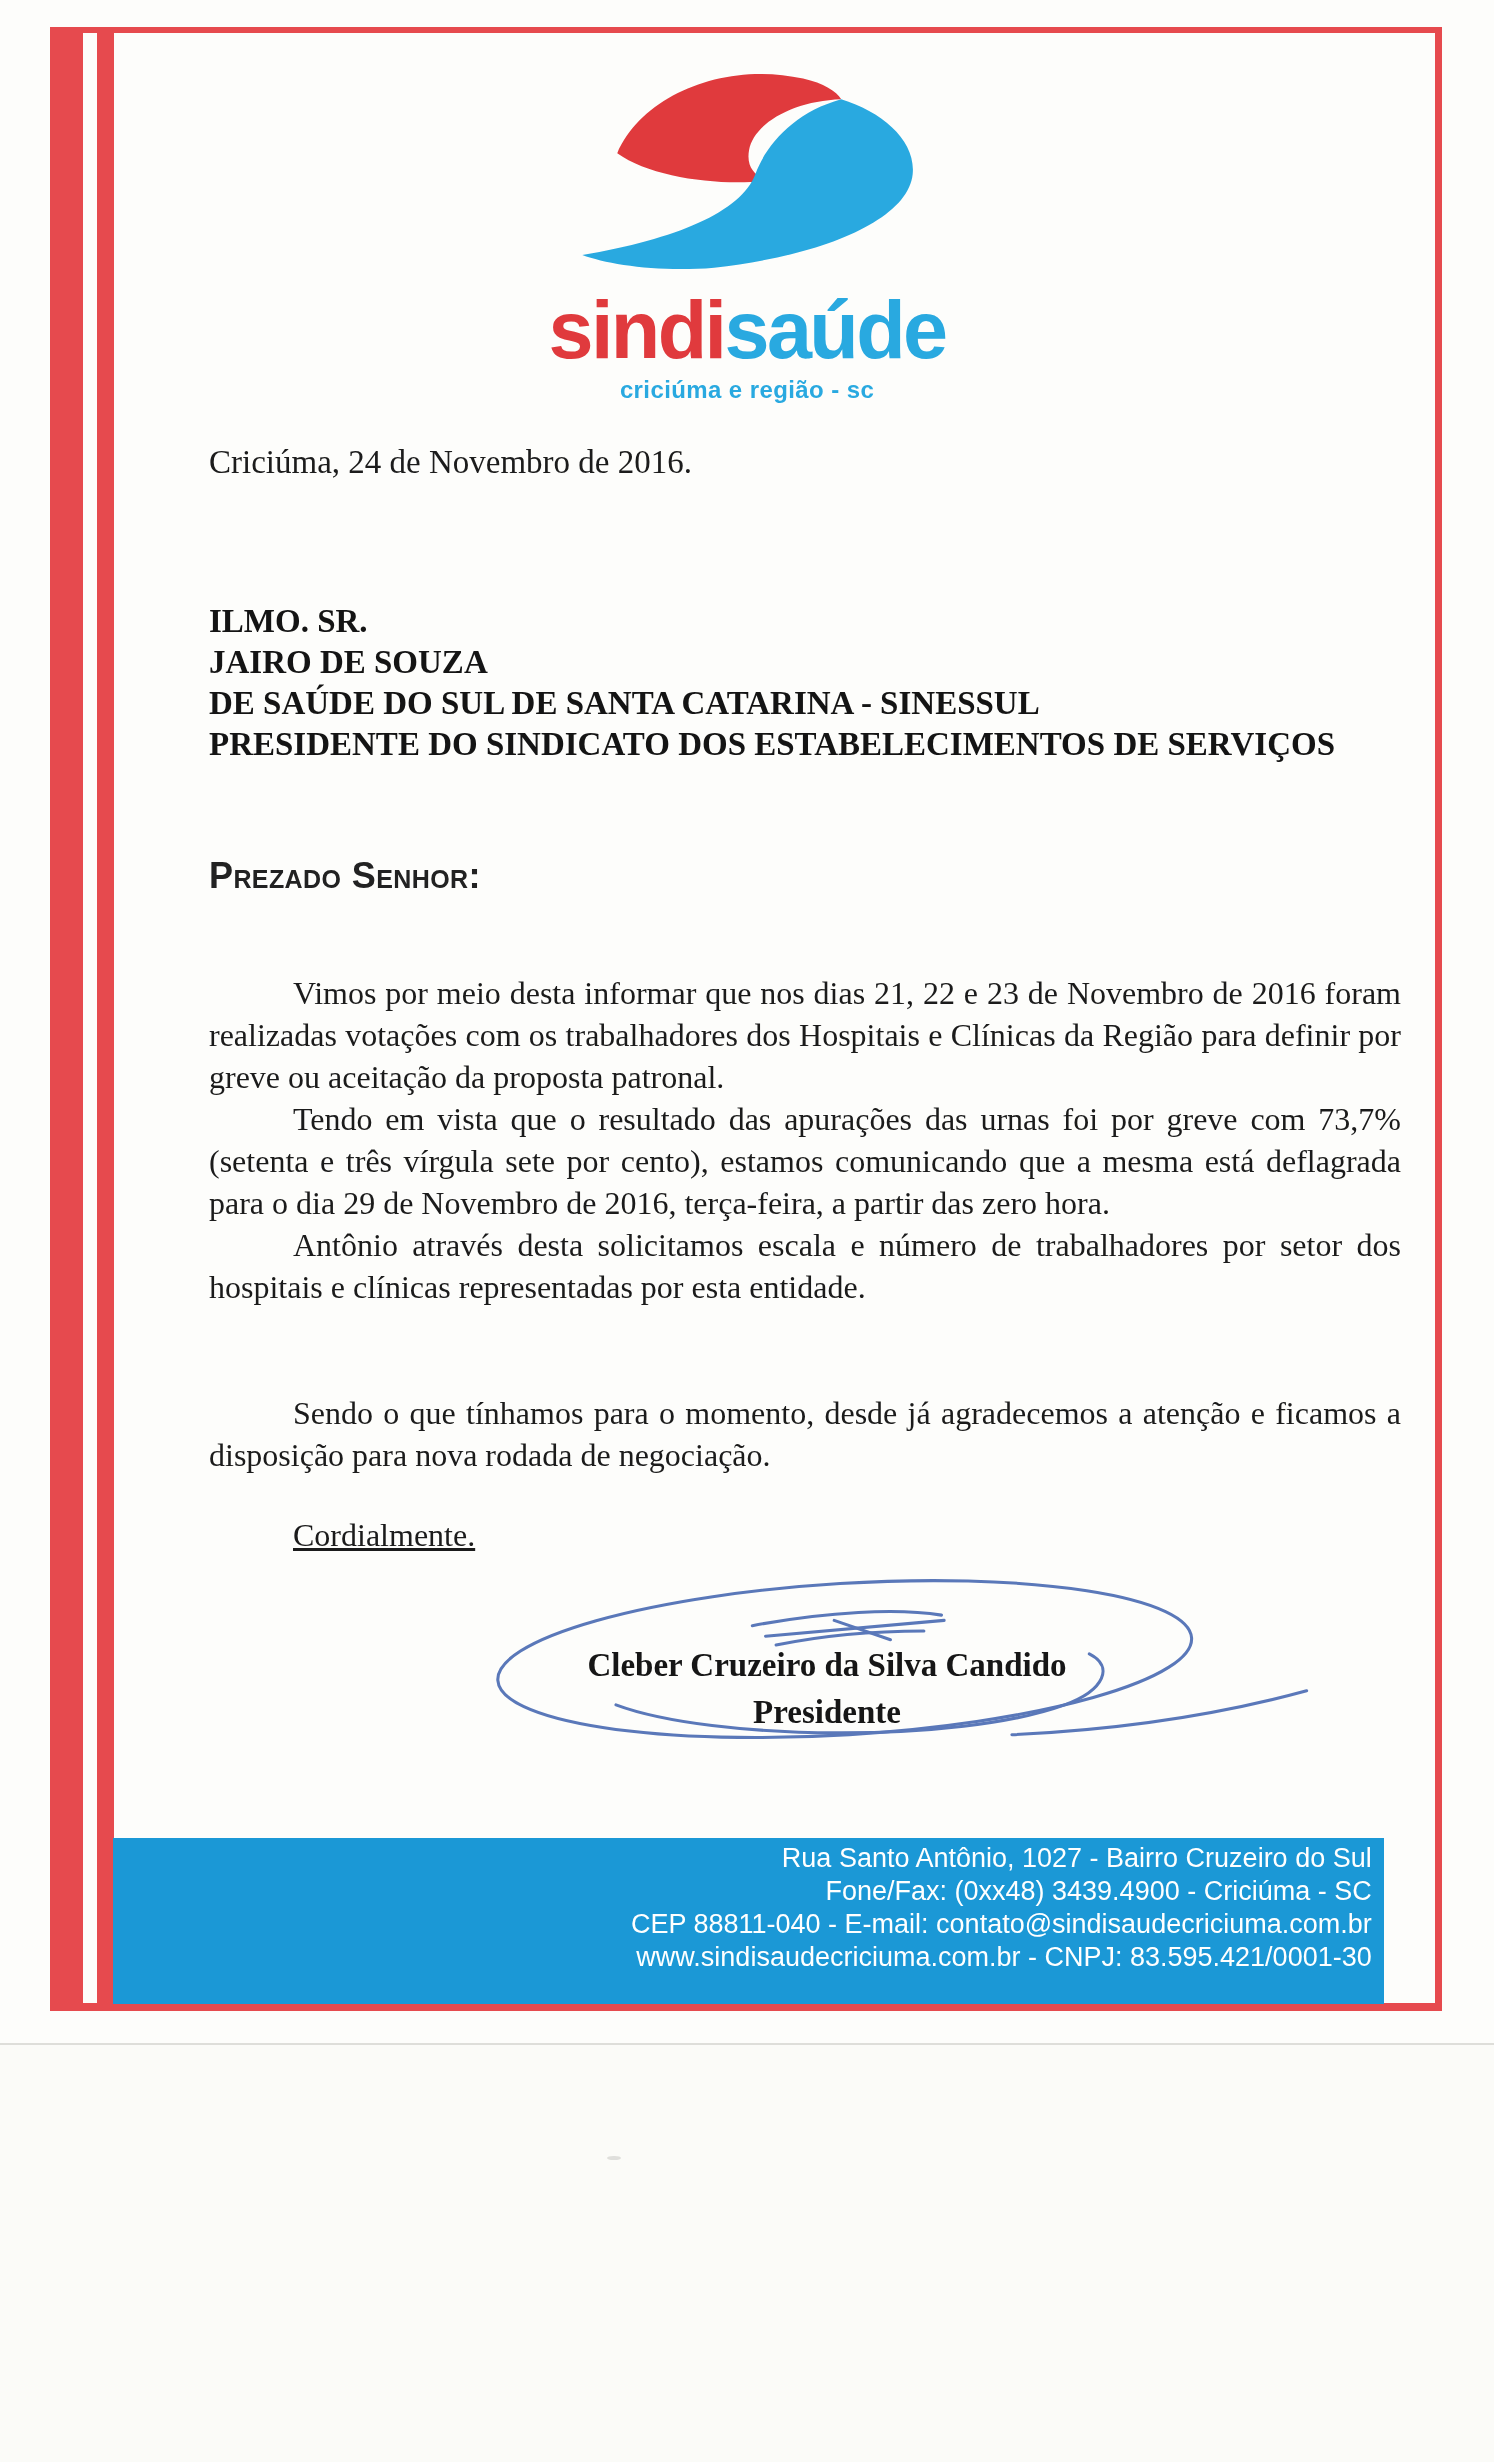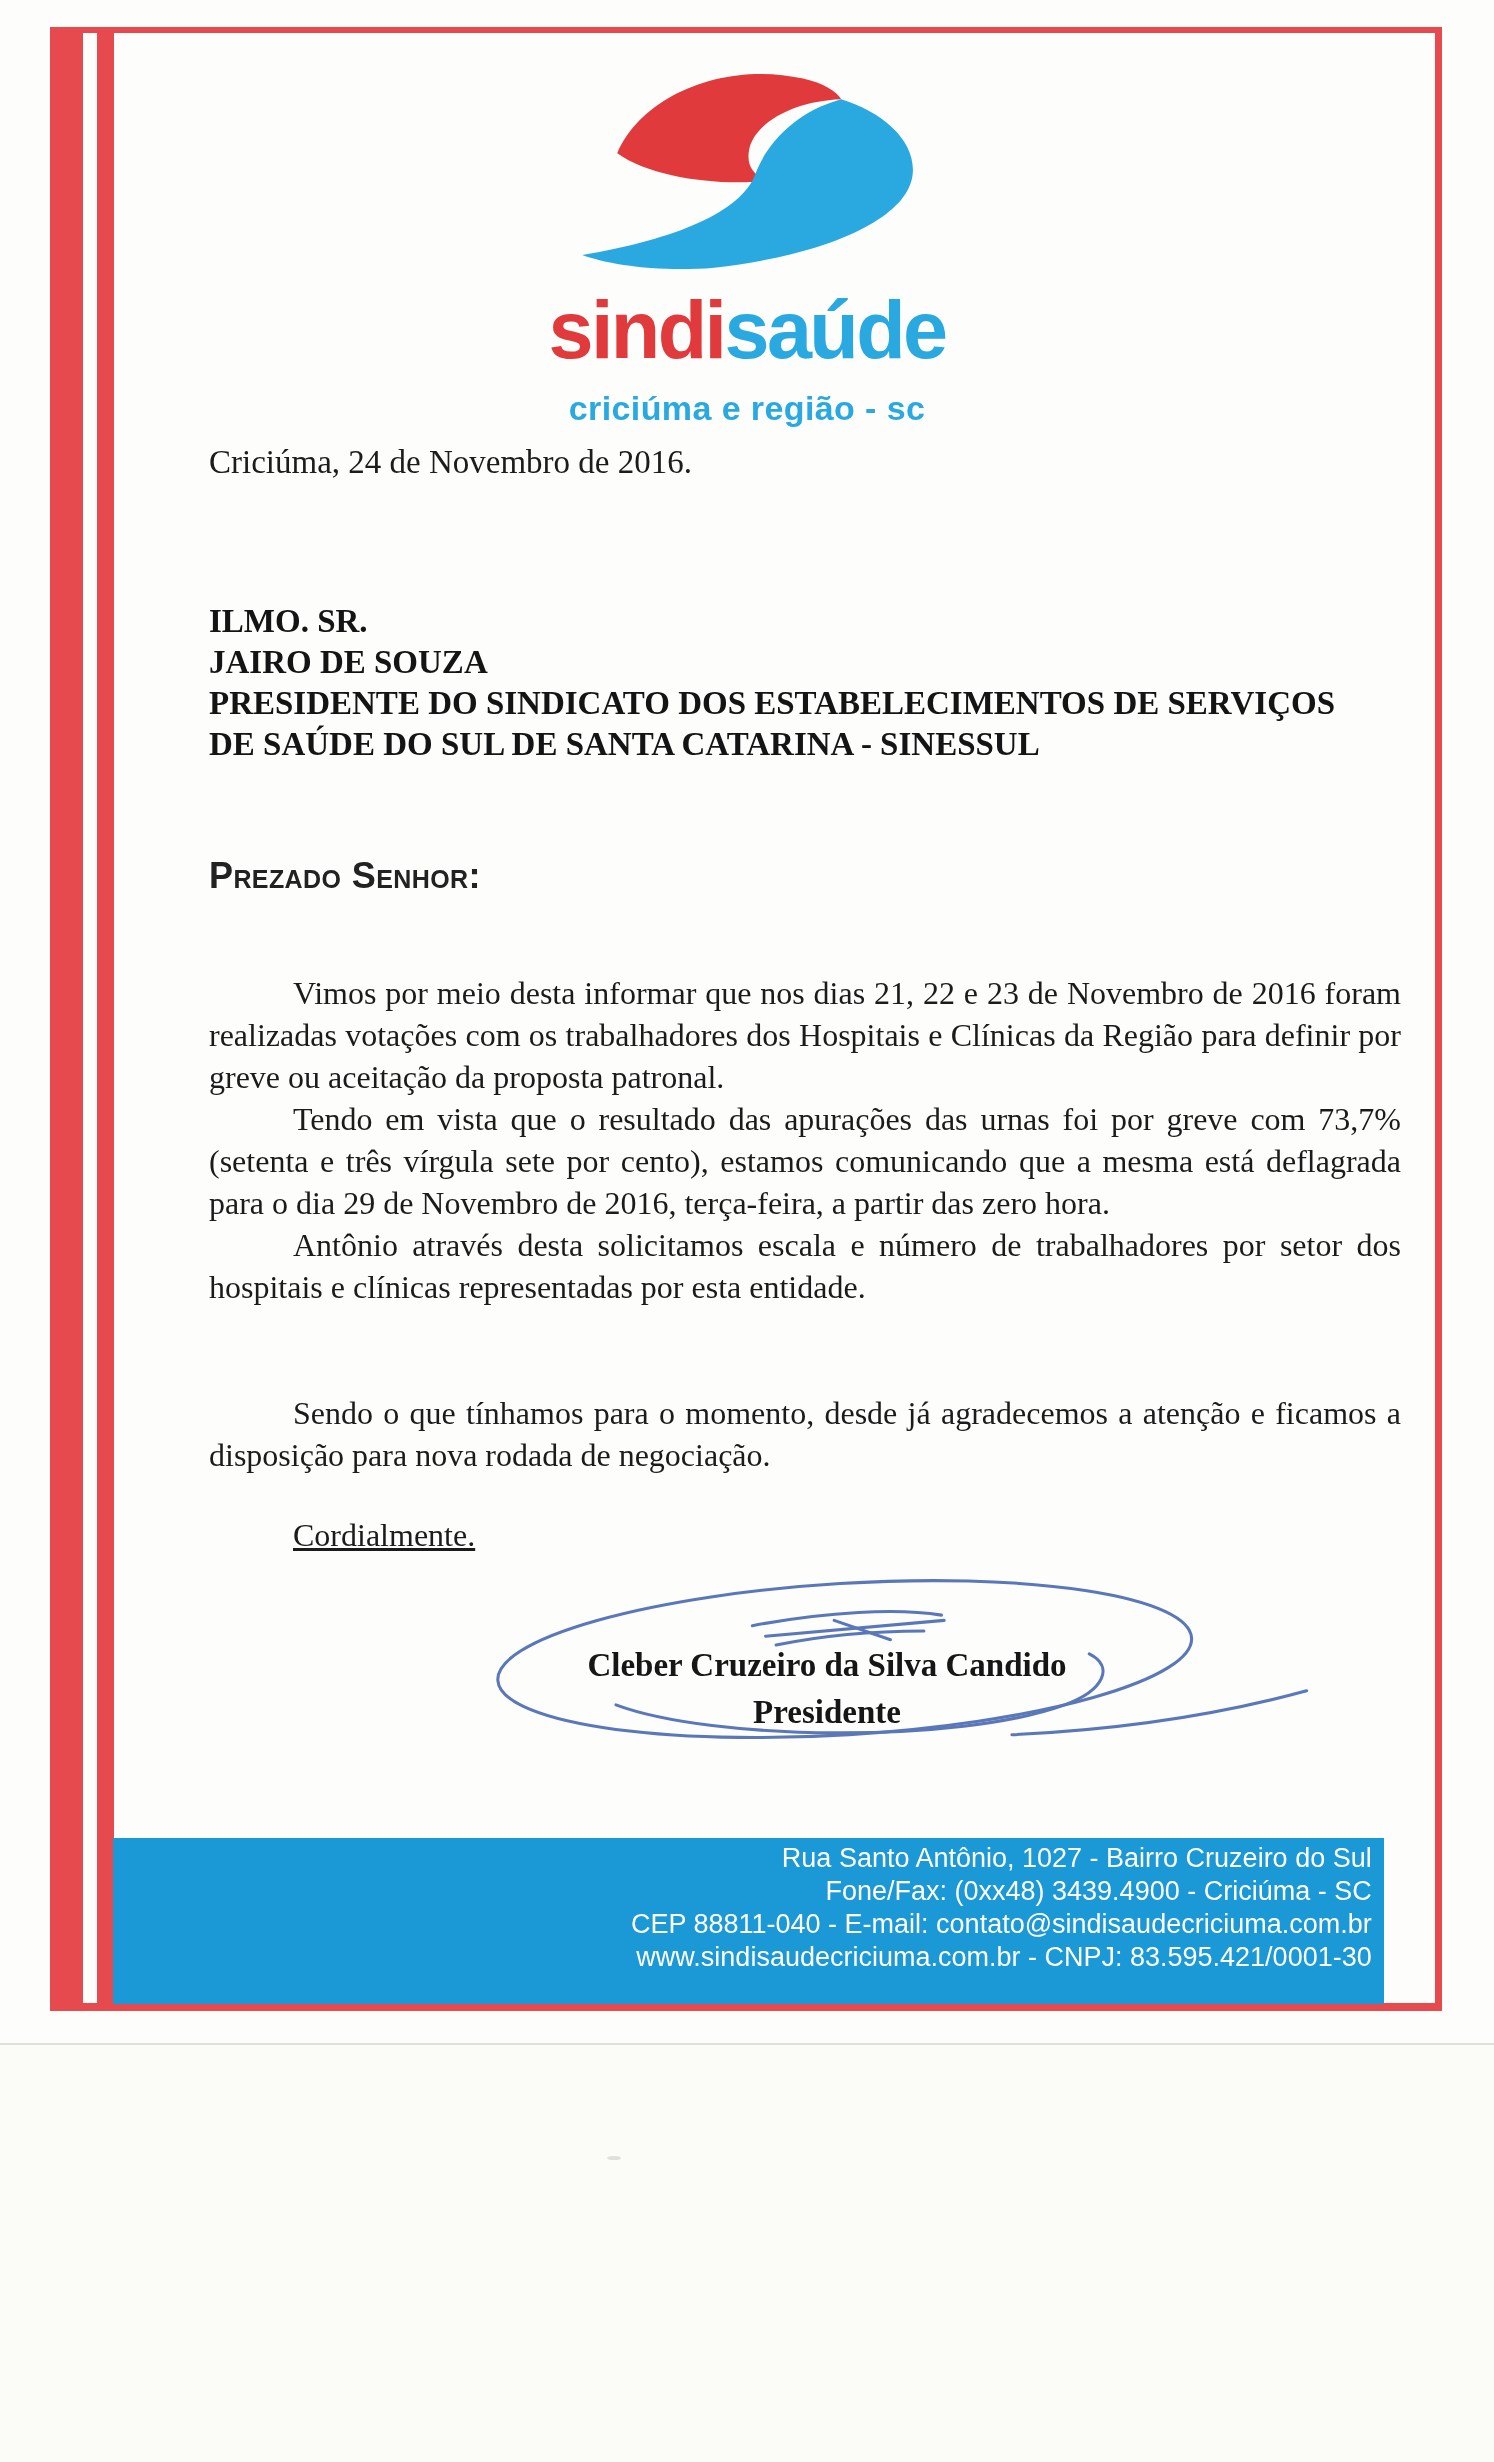--- a/index.html
+++ b/index.html
@@ -39,21 +39,21 @@
     display: flex; flex-direction: column; align-items: center;
     font-family: "Liberation Sans", sans-serif;
   }
   .logo-word {
     margin-top: -5.3px;
     font-size: 81px; font-weight: bold; letter-spacing: -2.6px; line-height: 81px;
   }
   .w-red  { color: #e03a3d; }
   .w-blue { color: #29a9e0; }
   .logo-tagline {
-    margin-top: 18px; font-size: 34px; font-weight: bold; color: #29a9e0;
+    margin-top: 5px; font-size: 24px; font-weight: bold; color: #29a9e0;
     letter-spacing: 0.4px;
   }
 
   
   .dateline {
     position: absolute; left: 209px; top: 444px;
     font-size: 33px; color: #1c1c1c;
   }
   .recipient {
     position: absolute; left: 209px; top: 601px; width: 1196px;
@@ -115,22 +115,22 @@
     </svg>
     <div class="logo-word"><span class="w-red">sindi</span><span class="w-blue">saúde</span></div>
     <div class="logo-tagline">criciúma e região - sc</div>
   </div>
 
   <div class="dateline">Criciúma, 24 de Novembro de 2016.</div>
 
   <div class="recipient">
     <div>ILMO. SR.</div>
     <div>JAIRO DE SOUZA</div>
+    <div>DE SAÚDE DO SUL DE SANTA CATARINA - SINESSUL</div>
     <div>PRESIDENTE DO SINDICATO DOS ESTABELECIMENTOS DE SERVIÇOS</div>
-    <div>DE SAÚDE DO SUL DE SANTA CATARINA - SINESSUL</div>
   </div>
 
   <div class="salutation">Prezado Senhor:</div>
 
   <div class="body-block">
     <p>Vimos por meio desta informar que nos dias 21, 22 e 23 de Novembro de 2016 foram realizadas votações com os trabalhadores dos Hospitais e Clínicas da Região para definir por greve ou aceitação da proposta patronal.</p>
     <p>Tendo em vista que o resultado das apurações das urnas foi por greve com 73,7% (setenta e três vírgula sete por cento), estamos comunicando que a mesma está deflagrada para o dia 29 de Novembro de 2016, terça-feira, a partir das zero hora.</p>
     <p>Antônio através desta solicitamos escala e número de trabalhadores por setor dos hospitais e clínicas representadas por esta entidade.</p>
     <p class="spaced">Sendo o que tínhamos para o momento, desde já agradecemos a atenção e ficamos a disposição para nova rodada de negociação.</p>
     <p class="closing">Cordialmente.</p>

